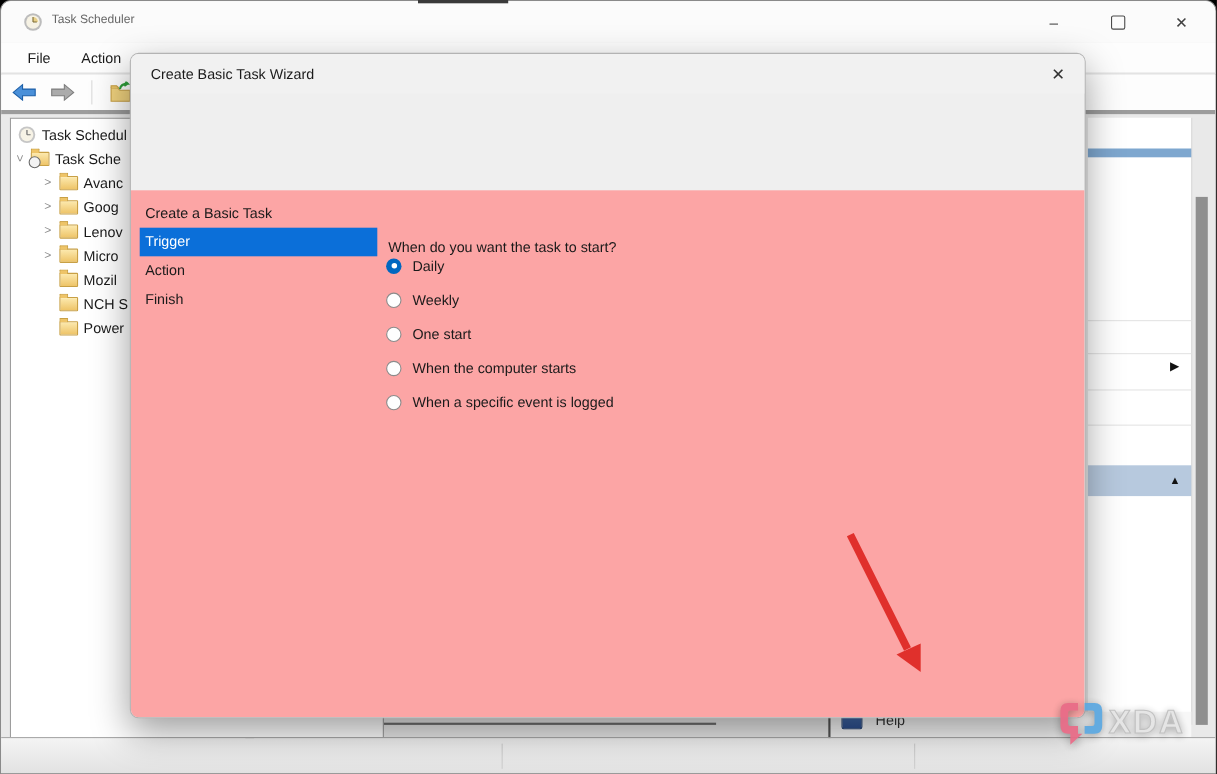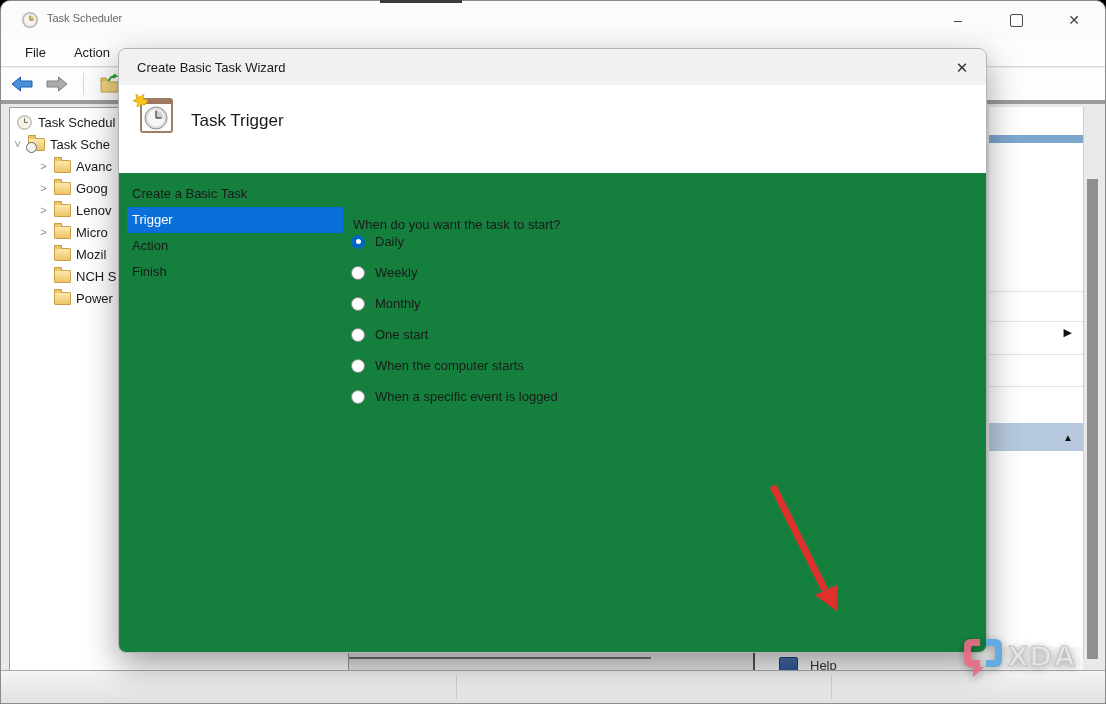--- a/index.html
+++ b/index.html
@@ -57,38 +57,38 @@
   .collapse-row{position:absolute;left:0;right:0;top:316px;height:28px;background:#b7c9de;
                 display:flex;align-items:center;justify-content:flex-end;padding-right:10px;
                 box-sizing:border-box;font-size:10px;color:#111;}
   .v-scrollbar{position:absolute;left:1086px;top:178px;width:11px;height:480px;background:#8f8f8f;}
 
   .statusbar{position:absolute;left:0;right:0;bottom:0;height:32px;
              background:linear-gradient(#f4f4f4,#e2e2e2);border-top:1px solid #aaa;}
   .sb-sep{position:absolute;top:5px;bottom:4px;width:1px;background:#cfcfcf;}
 
   .help-row{position:absolute;left:752px;top:646px;width:330px;height:26px;background:#f7f7f7;
-            border-left:2px solid #555;display:flex;align-items:flex-end;gap:12px;
-            padding-left:24px;font-size:13px;color:#333;box-sizing:border-box;}
+            border-left:2px solid #555;display:flex;align-items:flex-start;gap:12px;
+            padding-left:10px;font-size:13px;color:#333;box-sizing:border-box;}
   .help-icon{width:17px;height:14px;background:linear-gradient(#4a74b4,#2c4f8f);
              border:1px solid #1d3e73;border-radius:2px;}
 
   
   .dialog{position:absolute;left:118px;top:48px;width:869px;height:605px;background:#efefef;
           border:1px solid #b3b3b3;border-radius:8px;box-shadow:0 12px 34px rgba(0,0,0,.38);
           box-sizing:border-box;overflow:hidden;z-index:20;}
   .dlg-titlebar{position:absolute;top:0;left:0;right:0;height:36px;background:#f1f1f1;
           display:flex;align-items:center;padding-left:18px;font-size:13px;color:#1a1a1a;}
   .dlg-close{position:absolute;right:12px;top:7px;width:24px;height:24px;display:flex;
           align-items:center;justify-content:center;font-size:15px;color:#333;}
   .dlg-header{position:absolute;top:36px;left:0;right:0;height:88px;background:#fff;
           border-bottom:1px solid #e2e2e2;}
   .dlg-hicon{position:absolute;left:12px;top:7px;}
   .dlg-heading{position:absolute;left:72px;top:26px;font-size:17px;color:#1a1a1a;}
-  .dlg-body{position:absolute;top:124px;left:0;right:0;bottom:0;background:#15803d;}
+  .dlg-body{position:absolute;top:124px;left:0;right:0;bottom:0;background:#fca5a5;}
 
   .nav{position:absolute;left:8px;top:8px;width:216px;font-size:13px;color:#1a1a1a;}
   .nav-item{height:26px;line-height:26px;padding-left:5px;}
   .nav-item.active{background:#0b6fd9;color:#fff;}
 
   .question{position:absolute;left:234px;top:8px;font-size:13px;color:#1a1a1a;margin-top:36px;}
   .options{position:absolute;left:232px;top:53px;}
   .opt{height:31px;display:flex;align-items:center;gap:10px;font-size:13px;color:#1a1a1a;}
   .radio{width:14px;height:14px;border-radius:50%;border:1px solid #8b8b8b;background:#fefefe;
          box-sizing:border-box;position:relative;flex:0 0 14px;}
@@ -241,33 +241,20 @@
       <div class="sb-sep" style="left:830px"></div>
     </div>
   </div>
 
   <div class="dialog">
     <div class="dlg-titlebar">
       <span>Create Basic Task Wizard</span>
     </div>
     <div class="dlg-close">✕</div>
 
-    <div class="dlg-header">
-      <svg class="dlg-hicon" width="44" height="44" viewBox="0 0 44 44">
-        <rect x="10" y="7" width="31" height="33" rx="2" fill="#fdfdfd" stroke="#9b7f68" stroke-width="2"></rect>
-        <rect x="10" y="7" width="31" height="5" fill="#a0785f"></rect>
-        <circle cx="25" cy="26" r="11" fill="#dcdcdc" stroke="#8f8f8f"></circle>
-        <circle cx="25" cy="26" r="8.5" fill="#f7f7f7"></circle>
-        <path d="M25 26 L25 18.5 A7.5 7.5 0 0 1 32.5 26 Z" fill="#cfcfcf"></path>
-        <line x1="25" y1="26" x2="25" y2="18.5" stroke="#555" stroke-width="1.4"></line>
-        <line x1="25" y1="26" x2="30.5" y2="26" stroke="#555" stroke-width="1.4"></line>
-        <path d="M11 12 L14 7 L9 6 L10 1.5 L5.5 4 L2 1 L2.5 6 L-1 8 L4 9.5 L3 14 L7.5 11.5 Z" fill="#f7c31f" stroke="#dd9f07" stroke-width="0.8" transform="translate(3,1)"></path>
-      </svg>
-      <span class="dlg-heading">Task Trigger</span>
-    </div>
 
     <div class="dlg-body">
       <div class="nav">
         <div class="nav-item">Create a Basic Task</div>
         <div class="nav-item active">Trigger</div>
         <div class="nav-item">Action</div>
         <div class="nav-item">Finish</div>
       </div>
 
       <div class="question">When do you want the task to start?</div>
@@ -276,24 +263,20 @@
         <div class="opt">
           <span class="radio sel"></span>
           <span>Daily</span>
         </div>
         <div class="opt">
           <span class="radio"></span>
           <span>Weekly</span>
         </div>
         <div class="opt">
           <span class="radio"></span>
-          <span>Monthly</span>
-        </div>
-        <div class="opt">
-          <span class="radio"></span>
           <span>One start</span>
         </div>
         <div class="opt">
           <span class="radio"></span>
           <span>When the computer starts</span>
         </div>
         <div class="opt">
           <span class="radio"></span>
           <span>When a specific event is logged</span>
         </div>

